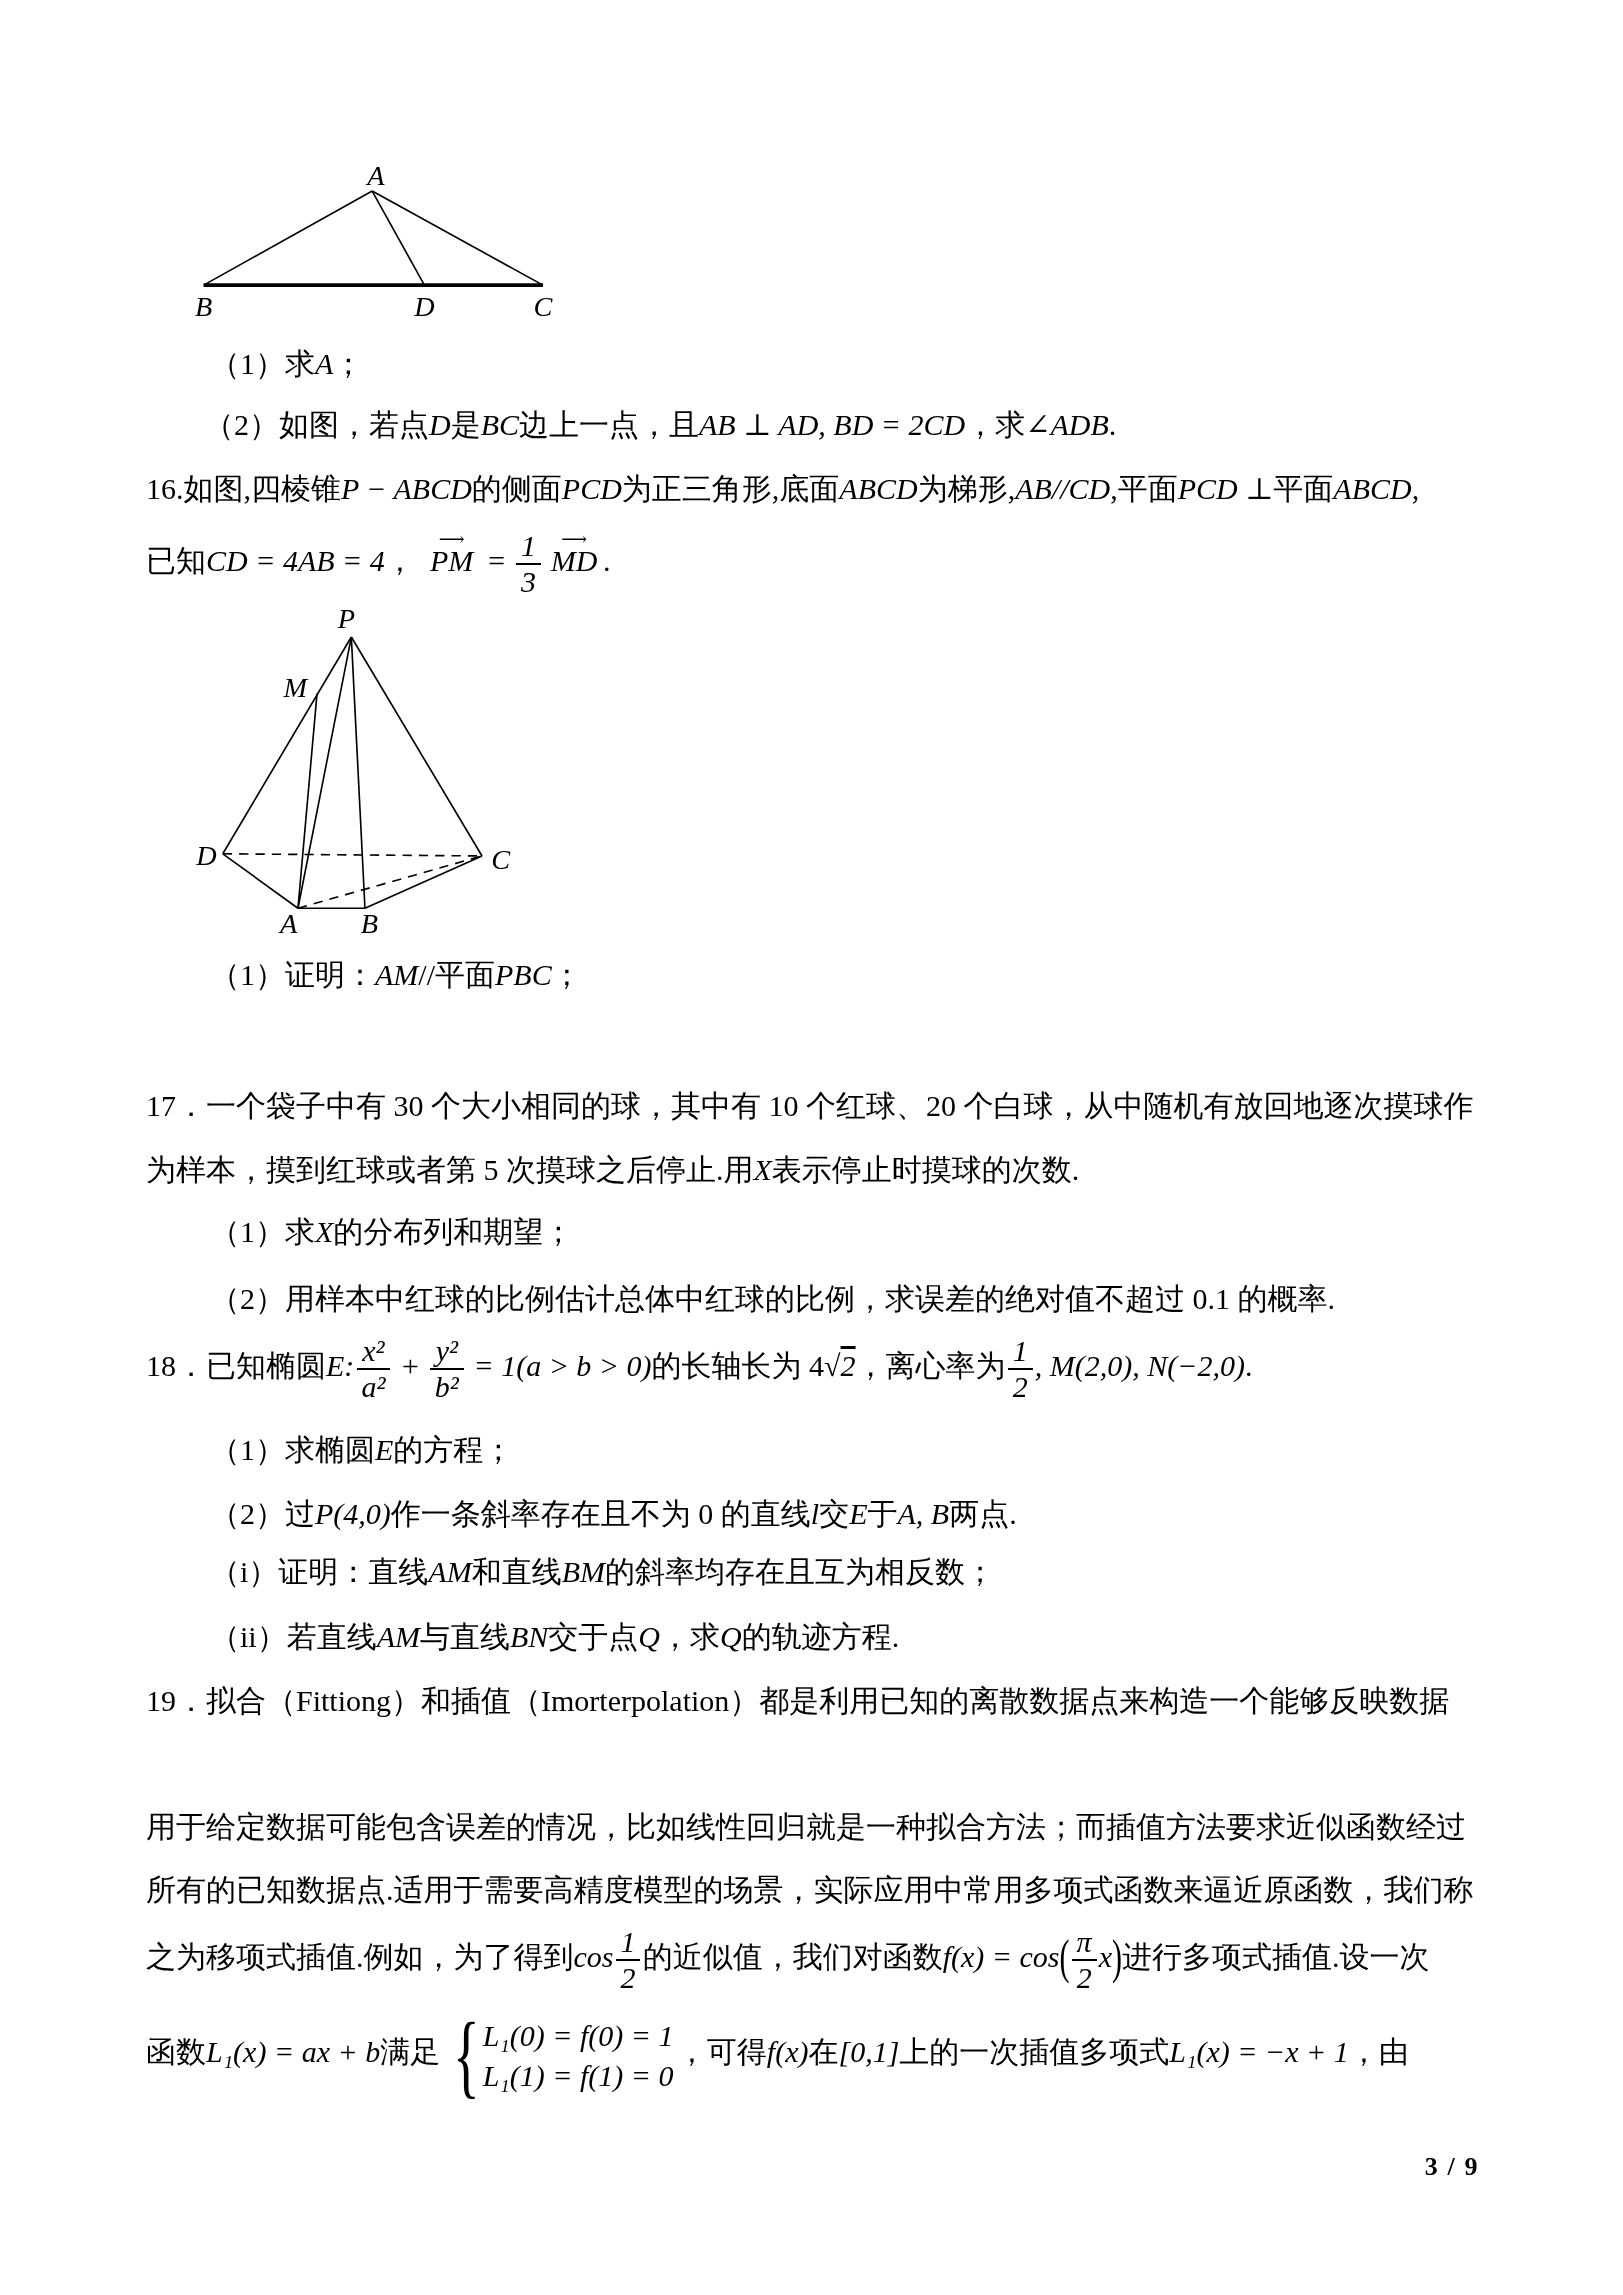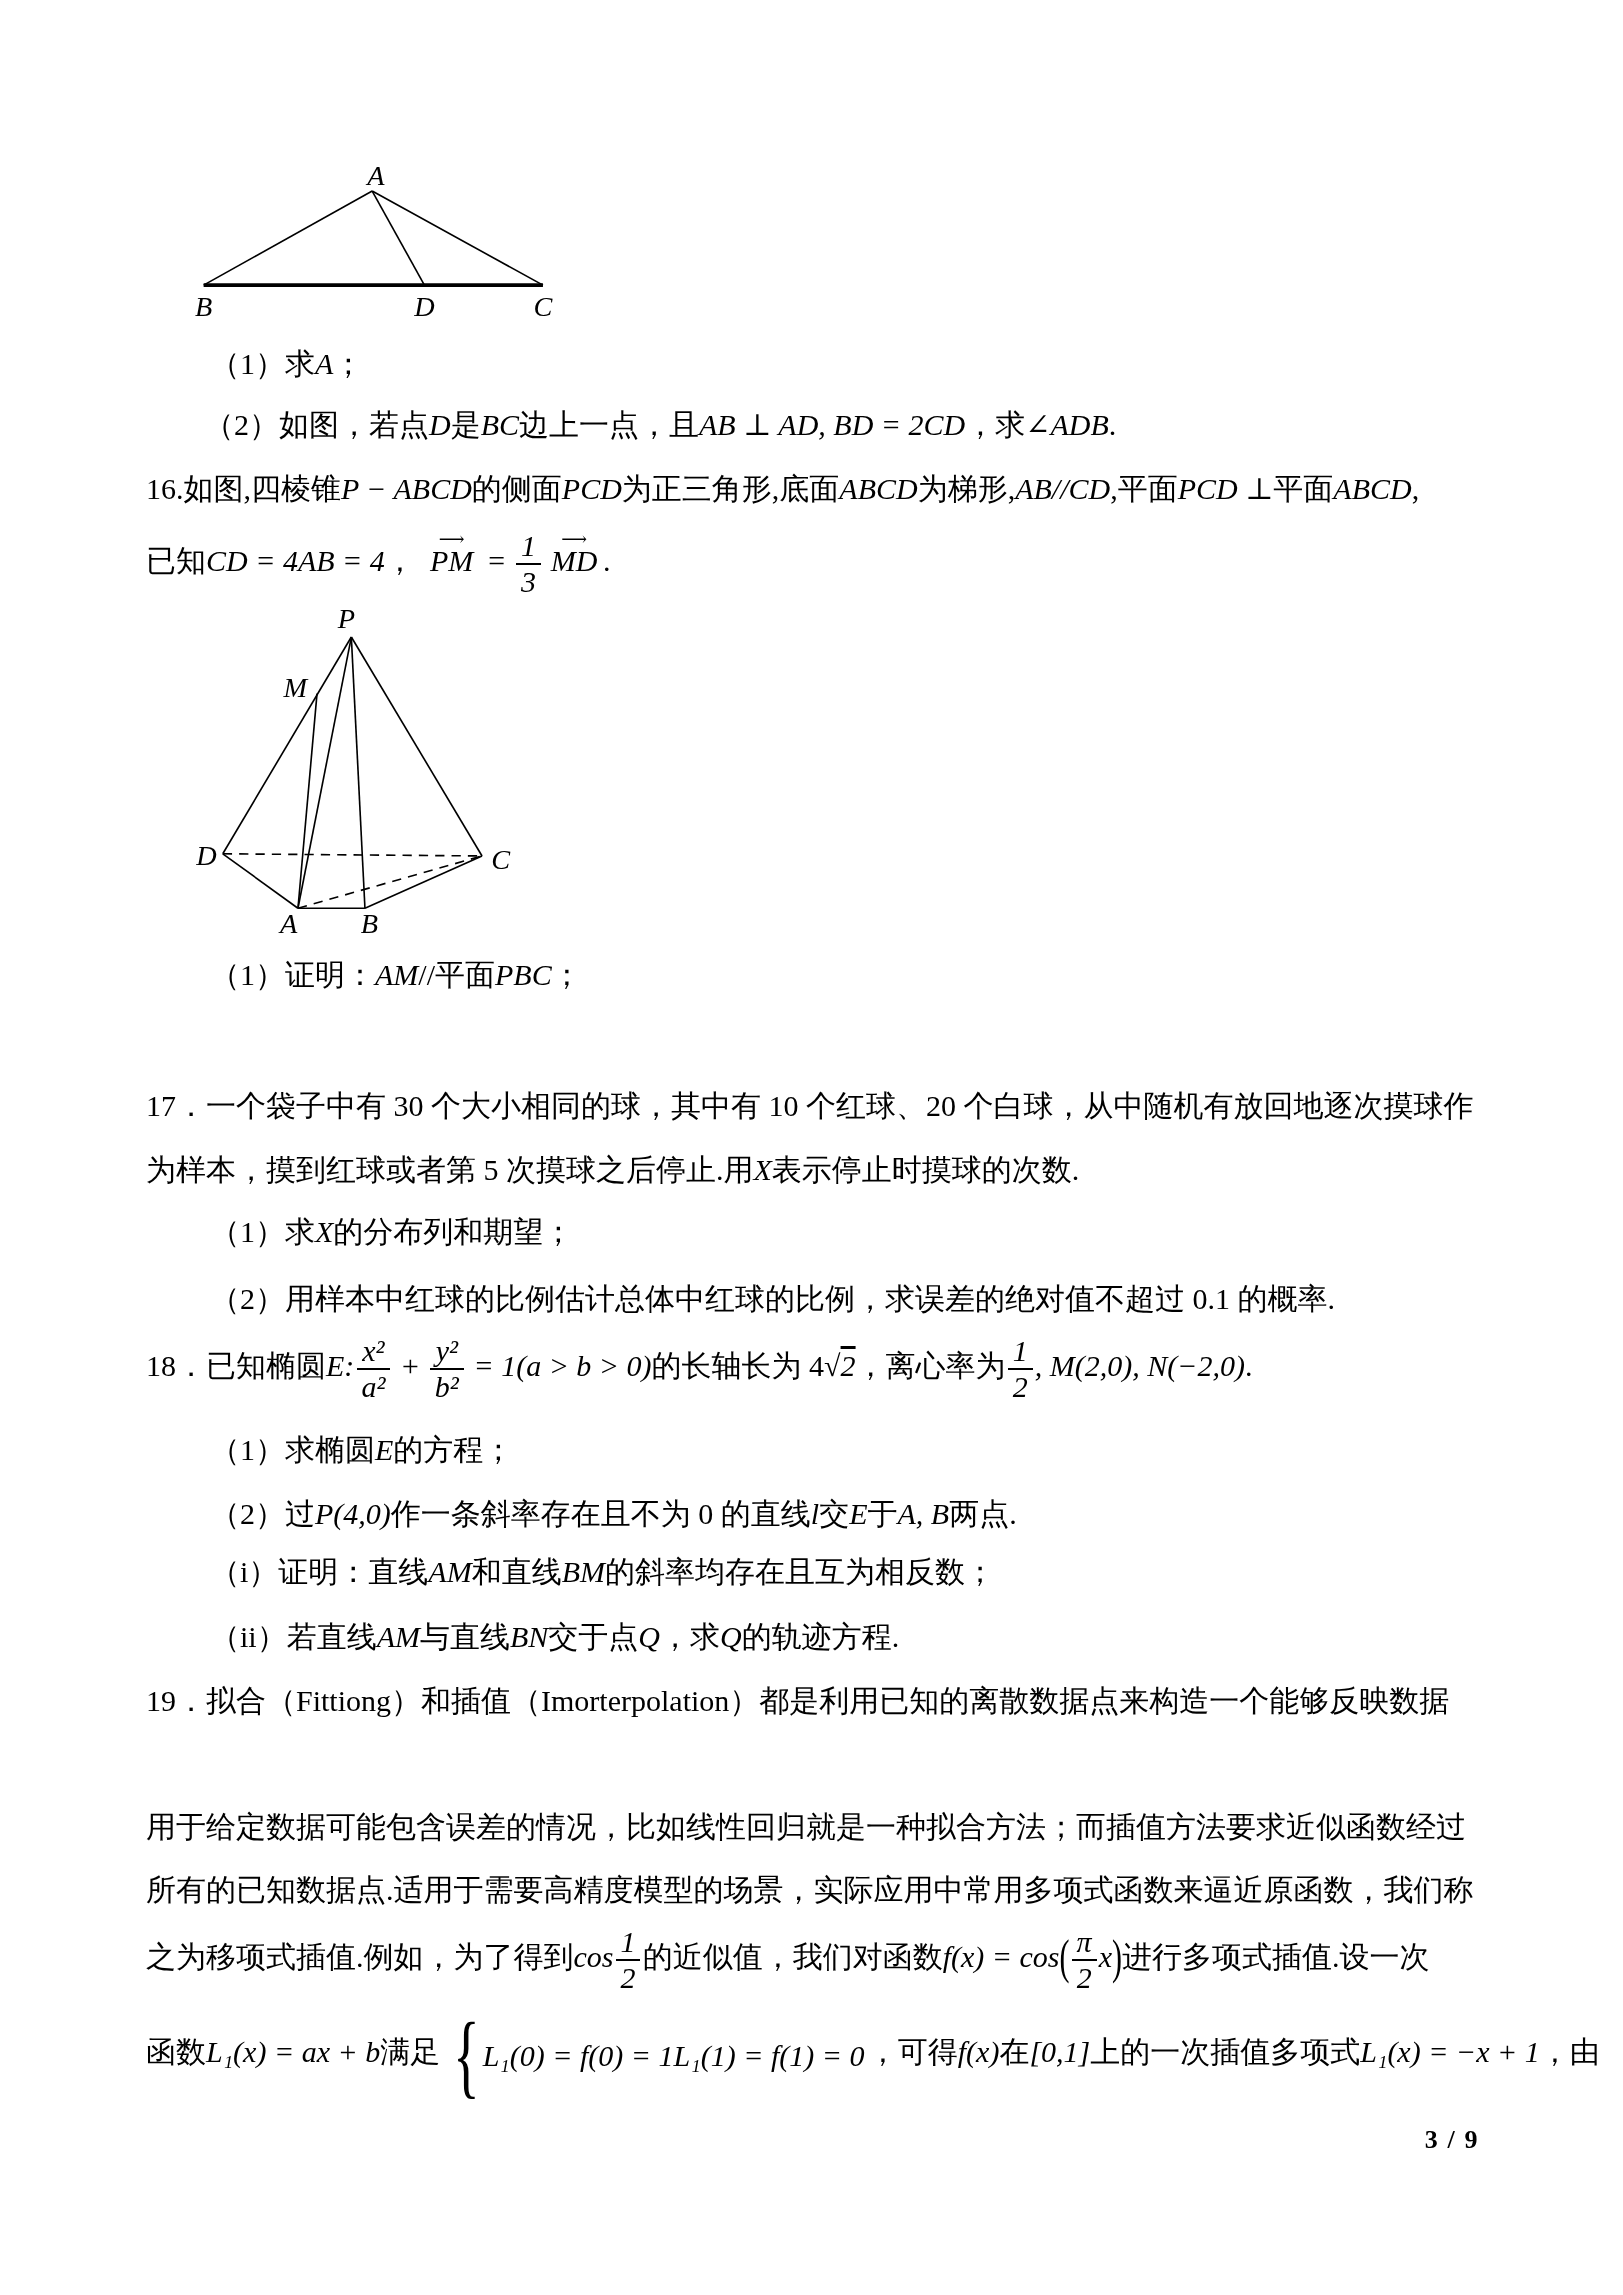--- a/index.html
+++ b/index.html
@@ -15,30 +15,30 @@
   .fn{display:block;line-height:1.06;padding:0 4.9px 1.1px;}
   .fd{display:block;line-height:1.06;border-top:2.2px solid #000;padding:1.6px 4.9px 0;}
   .vec{display:inline-block;position:relative;font-style:italic;margin:0 5.5px 0 7.6px;}
   .vec::after{
     content:"⟶";position:absolute;top:-0.80em;left:0;width:100%;
     text-align:center;font-size:0.60em;font-style:normal;
   }
   .rad{text-decoration:overline;}
   .sys{display:inline-flex;align-items:center;vertical-align:middle;margin:0 3.3px;}
   .brace{font-size:93px;font-weight:400;line-height:1;display:inline-block;transform:scaleX(0.6);margin-right:-5.5px;font-style:normal;}
-  .syscol{display:inline-flex;flex-direction:row;}
+  .syscol{display:inline-flex;flex-direction:column;}
   .sysrow{line-height:1.32;}
   .bigp{display:inline-block;transform:scaleY(1.6);font-style:normal;}
   .fig{position:absolute;}
   .fig svg{display:block;width:100%;height:100%;}
   .fl{font-family:"Liberation Serif","DejaVu Serif",serif;font-style:italic;font-size:52px;fill:#000;}
   .edge{stroke:#000;stroke-width:3;fill:none;}
   .edge-thick{stroke:#000;stroke-width:7;fill:none;}
   .edge-dash{stroke:#000;stroke-width:3;fill:none;stroke-dasharray:17 13;}
-  .footer{font-size:26px;font-weight:bold;letter-spacing:1.6px;}
+  .footer{font-size:26px;font-weight:bold;letter-spacing:1.6px;margin-top:27px;}
 </style>
 </head>
 <body>
 
 <div class="page">
 
   <div class="fig" style="left:185px;top:153px;width:382px;height:174px">
     <svg viewBox="0 0 700 320">
       <line class="edge" x1="33" y1="243" x2="343" y2="70"></line>
       <line class="edge" x1="343" y1="70" x2="657" y2="243"></line>

